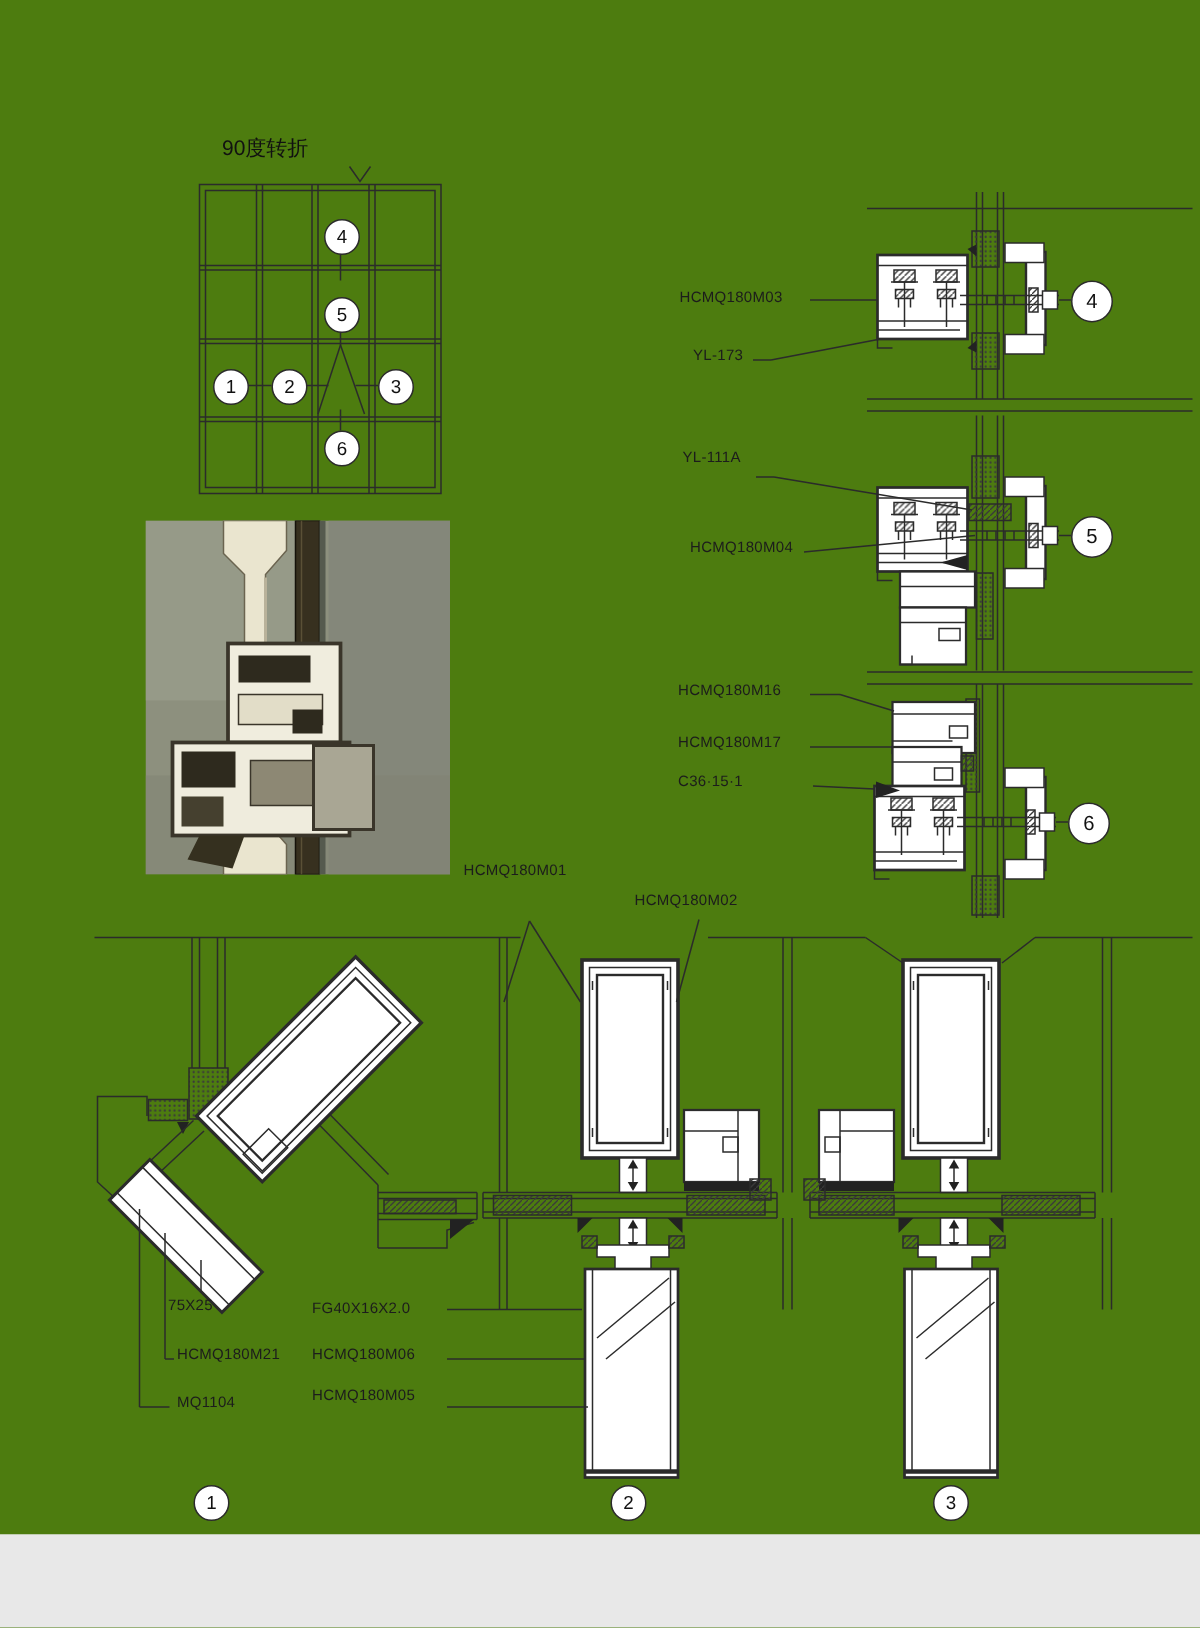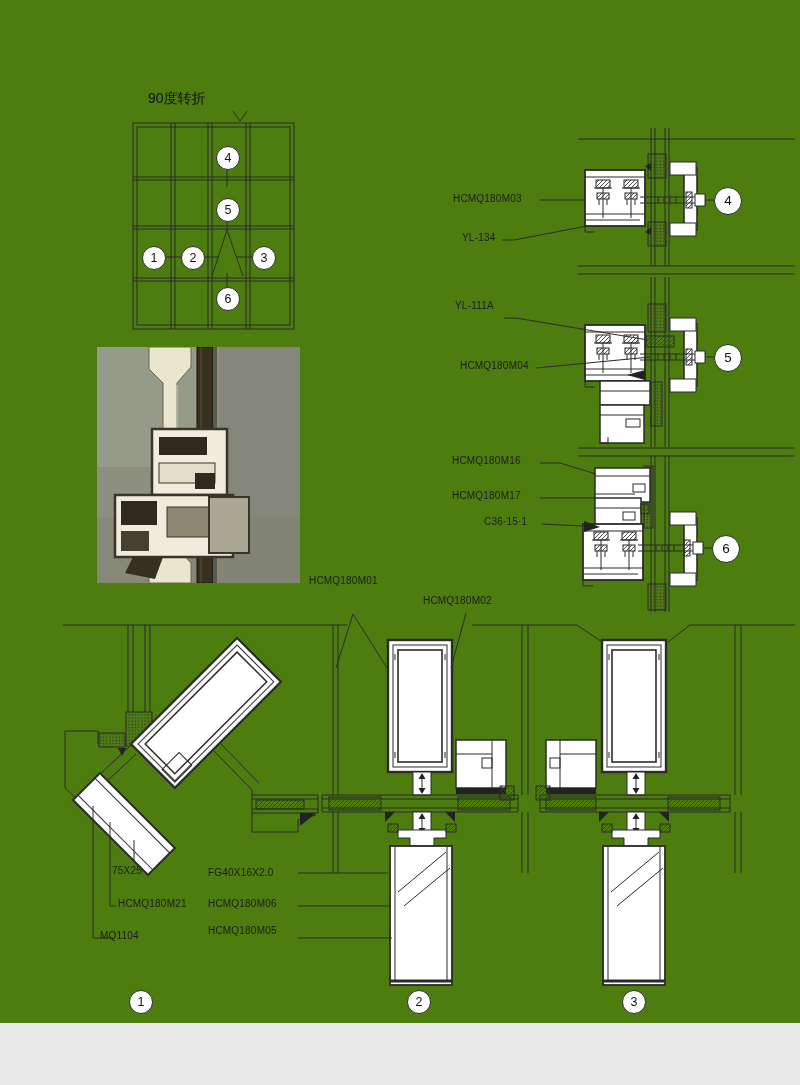--- a/index.html
+++ b/index.html
@@ -375,34 +375,34 @@
       <rect x="18" y="148" width="118" height="62" fill="#efecdd" stroke="#3a352a" stroke-width="2.5"></rect>
       <rect x="24" y="154" width="36" height="24" fill="#2e2a1e"></rect>
       <rect x="70" y="160" width="44" height="30" fill="#8d8874" stroke="#3a352a"></rect>
       <rect x="24" y="184" width="28" height="20" fill="#45402f"></rect>
       <rect x="112" y="150" width="40" height="56" fill="#a9a694" stroke="#3a352a" stroke-width="2"></rect>
       <path d="M36,210 L66,210 L58,232 L28,226 Z" fill="#35301f"></path>
     </svg>
   </div>
 
   <div class="lbl" style="left:453px;top:194px">HCMQ180M03</div>
-  <div class="lbl" style="left:462px;top:233px">YL-134</div>
+  <div class="lbl" style="left:462px;top:233px">YL-173</div>
   <div class="lbl" style="left:455px;top:301px">YL-111A</div>
   <div class="lbl" style="left:460px;top:361px">HCMQ180M04</div>
   <div class="lbl" style="left:452px;top:456px">HCMQ180M16</div>
   <div class="lbl" style="left:452px;top:491px">HCMQ180M17</div>
-  <div class="lbl" style="left:484px;top:517px">C36·15·1</div>
+  <div class="lbl" style="left:452px;top:517px">C36·15·1</div>
 
   <div class="lbl" style="left:309px;top:576px">HCMQ180M01</div>
   <div class="lbl" style="left:423px;top:596px">HCMQ180M02</div>
   <div class="lbl" style="left:112px;top:866px">75X25</div>
   <div class="lbl" style="left:208px;top:868px">FG40X16X2.0</div>
   <div class="lbl" style="left:118px;top:899px">HCMQ180M21</div>
   <div class="lbl" style="left:208px;top:899px">HCMQ180M06</div>
-  <div class="lbl" style="left:100px;top:931px">MQ1104</div>
+  <div class="lbl" style="left:118px;top:931px">MQ1104</div>
   <div class="lbl" style="left:208px;top:926px">HCMQ180M05</div>
 
   <div class="callout sm" style="left:142px;top:246px">1</div>
   <div class="callout sm" style="left:181px;top:246px">2</div>
   <div class="callout sm" style="left:252px;top:246px">3</div>
   <div class="callout sm" style="left:216px;top:146px">4</div>
   <div class="callout sm" style="left:216px;top:198px">5</div>
   <div class="callout sm" style="left:216px;top:287px">6</div>
 
   <div class="callout lg" style="left:714px;top:187px">4</div>

